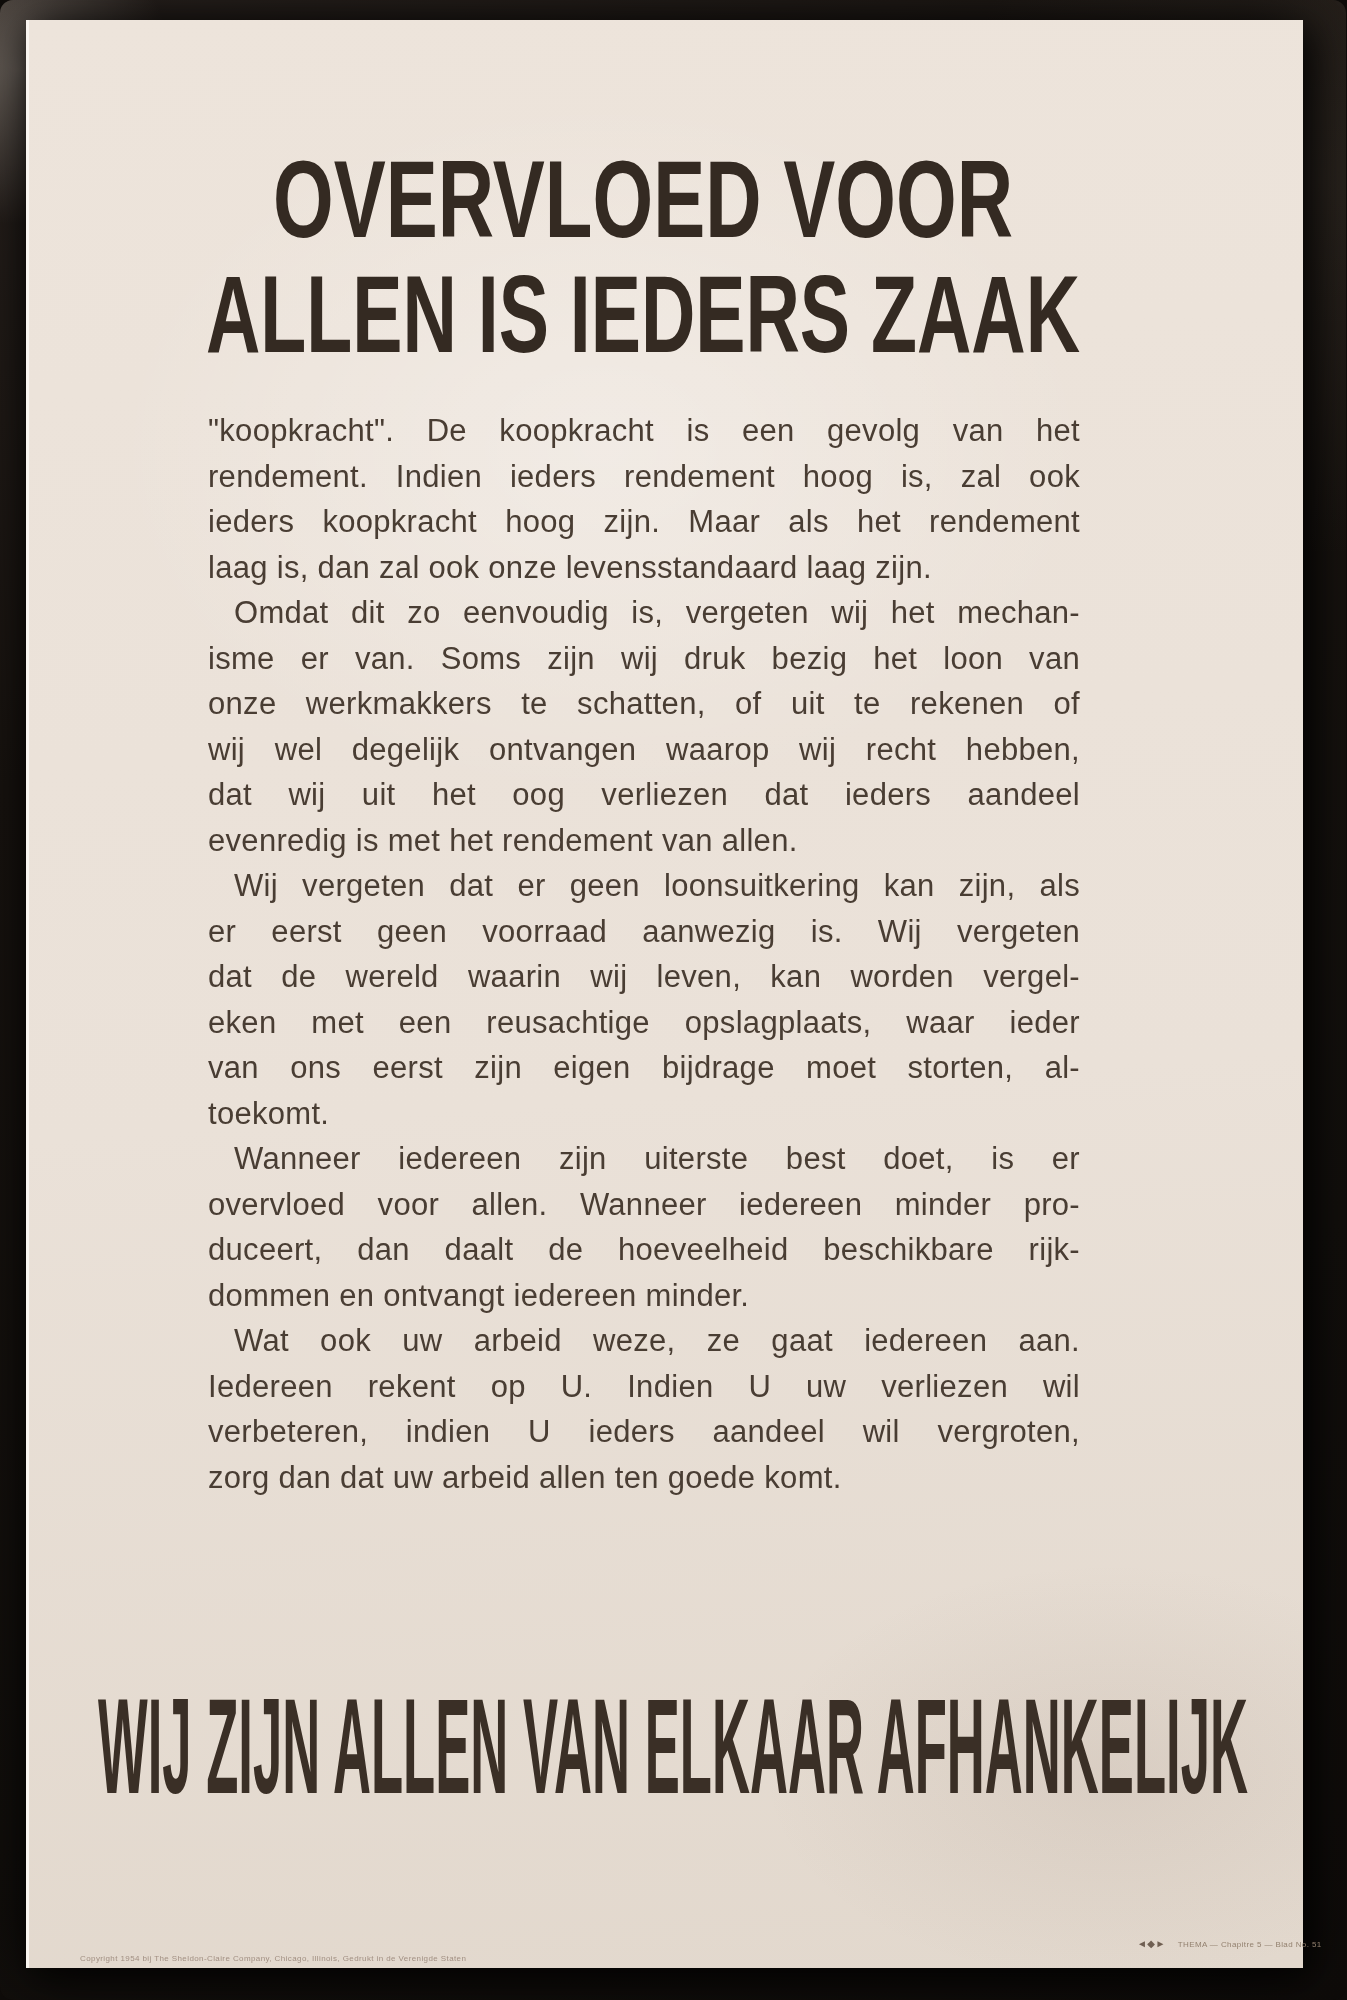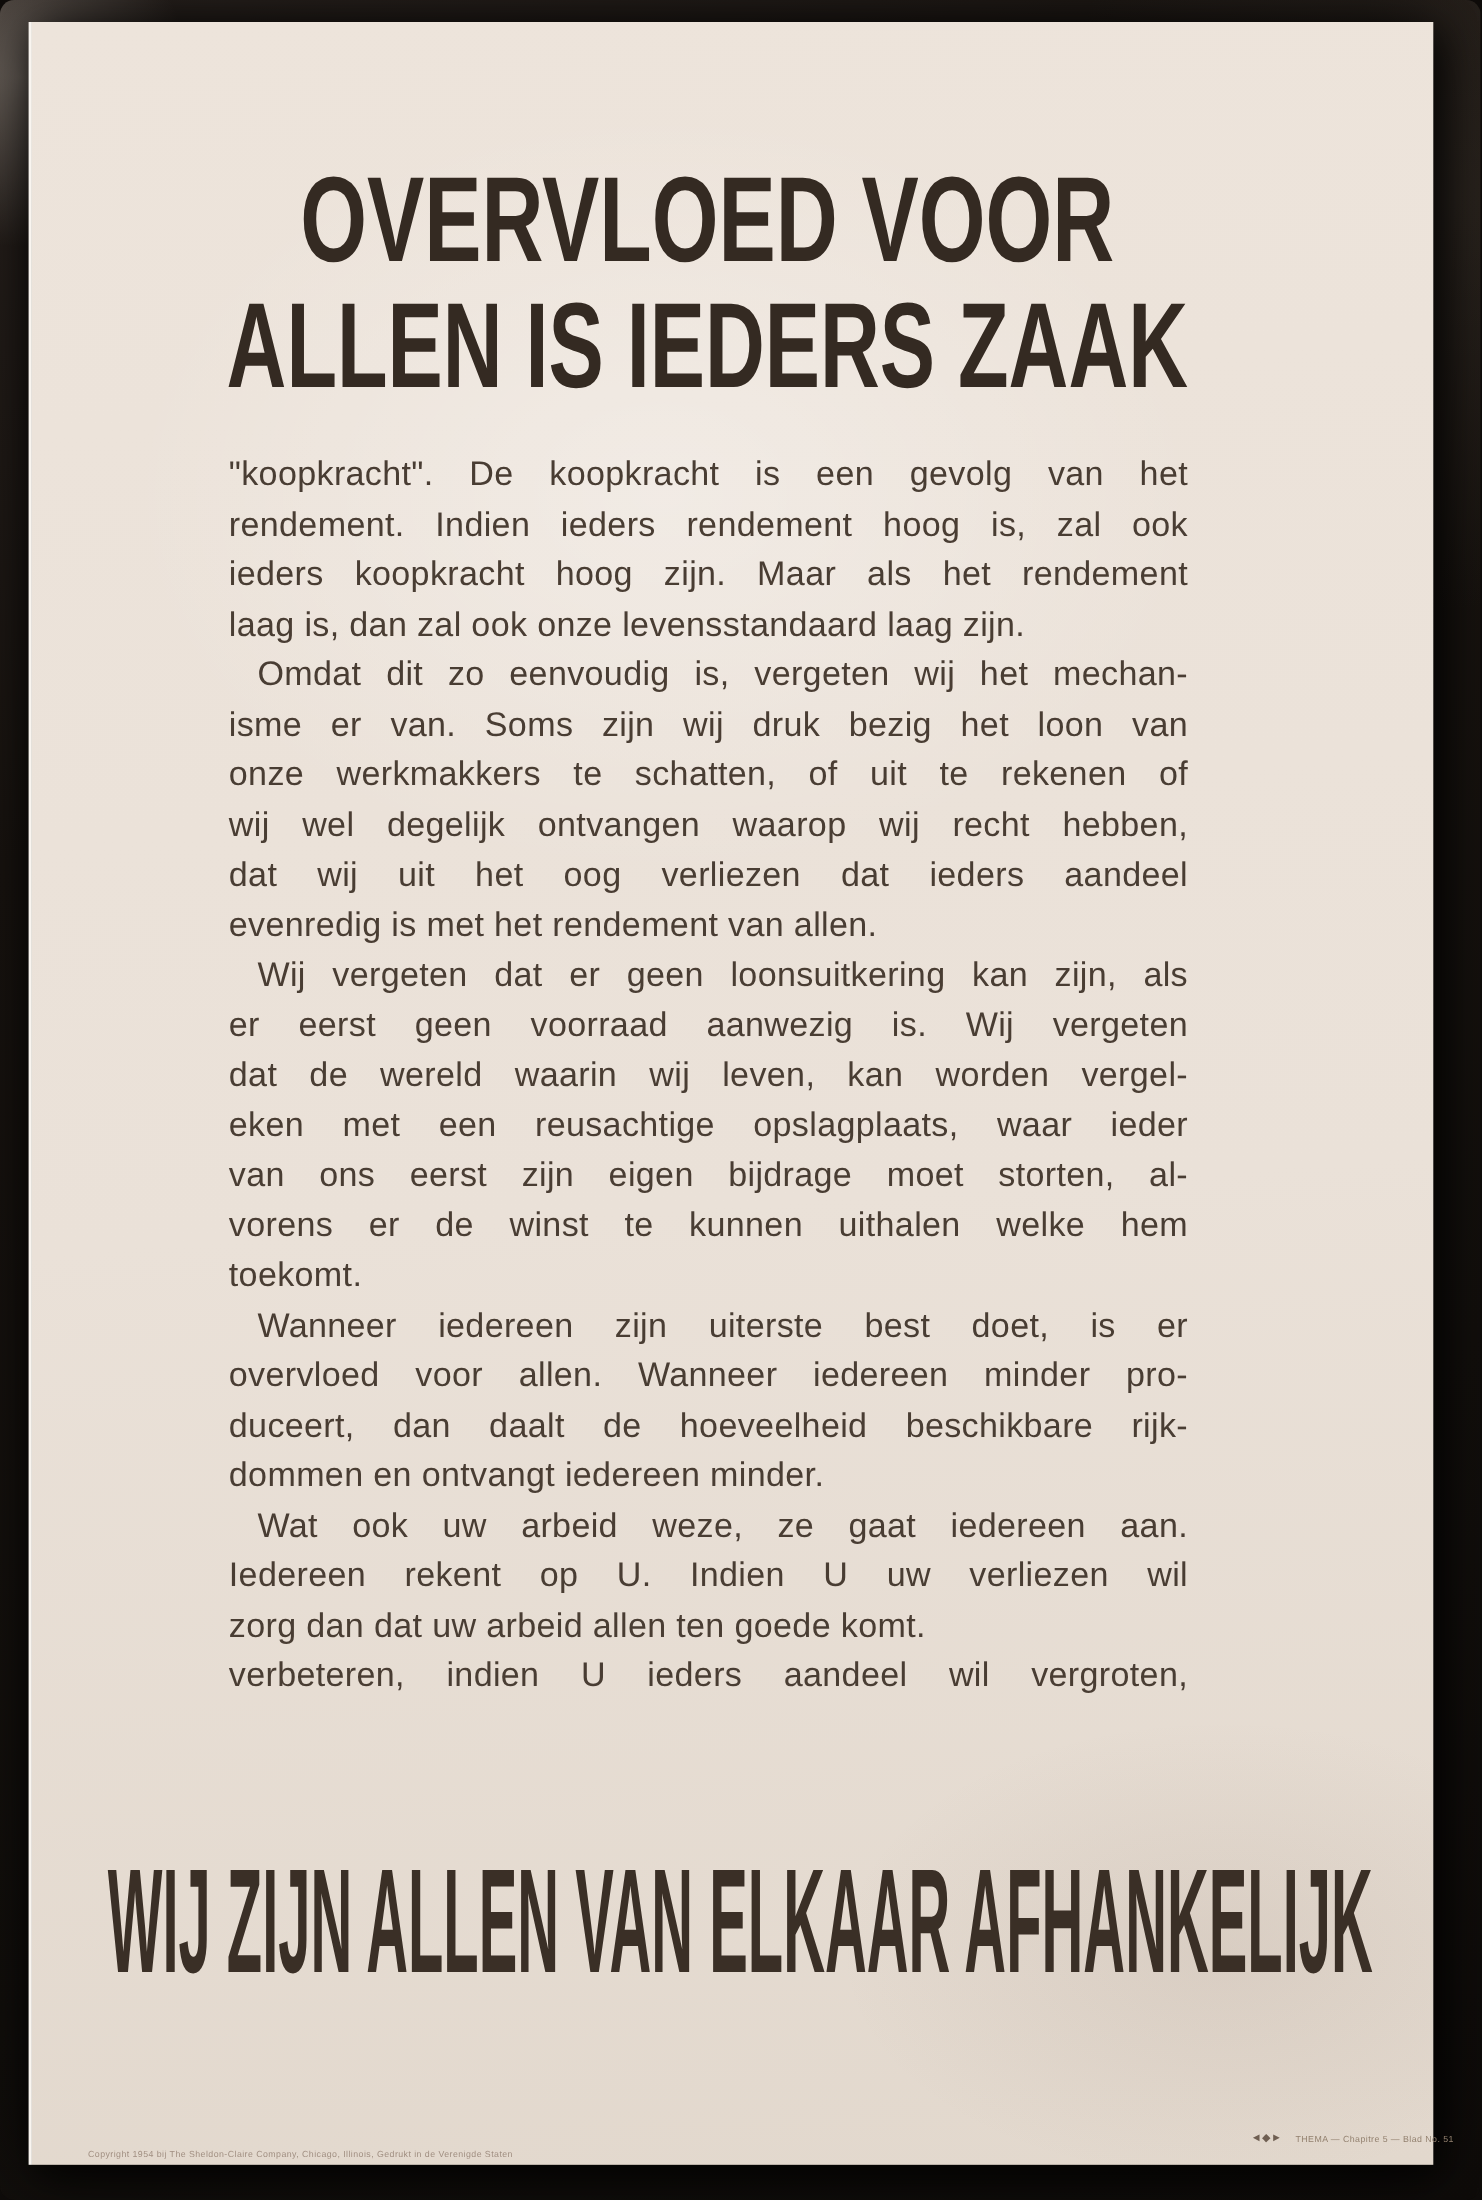--- a/index.html
+++ b/index.html
@@ -98,30 +98,29 @@
         <div class="ln">isme er van. Soms zijn wij druk bezig het loon van</div>
         <div class="ln">onze werkmakkers te schatten, of uit te rekenen of</div>
         <div class="ln">wij wel degelijk ontvangen waarop wij recht hebben,</div>
         <div class="ln">dat wij uit het oog verliezen dat ieders aandeel</div>
         <div class="ln last">evenredig is met het rendement van allen.</div>
         <div class="ln ind">Wij vergeten dat er geen loonsuitkering kan zijn, als</div>
         <div class="ln">er eerst geen voorraad aanwezig is. Wij vergeten</div>
         <div class="ln">dat de wereld waarin wij leven, kan worden vergel-</div>
         <div class="ln">eken met een reusachtige opslagplaats, waar ieder</div>
         <div class="ln">van ons eerst zijn eigen bijdrage moet storten, al-</div>
-        <div class="ln">vorens er de winst te kunnen uithalen welke hem</div>
         <div class="ln last">toekomt.</div>
         <div class="ln ind">Wanneer iedereen zijn uiterste best doet, is er</div>
         <div class="ln">overvloed voor allen. Wanneer iedereen minder pro-</div>
         <div class="ln">duceert, dan daalt de hoeveelheid beschikbare rijk-</div>
         <div class="ln last">dommen en ontvangt iedereen minder.</div>
         <div class="ln ind">Wat ook uw arbeid weze, ze gaat iedereen aan.</div>
         <div class="ln">Iedereen rekent op U. Indien U uw verliezen wil</div>
+        <div class="ln">verbeteren, indien U ieders aandeel wil vergroten,</div>
         <div class="ln last">zorg dan dat uw arbeid allen ten goede komt.</div>
-        <div class="ln">verbeteren, indien U ieders aandeel wil vergroten,</div>
       </div>
 
     <svg class="headline-svg" width="1274" height="180">
       <text x="69" y="153" font-size="135" textLength="1150" lengthAdjust="spacingAndGlyphs">WIJ ZIJN ALLEN VAN ELKAAR AFHANKELIJK</text>
     </svg>
 
     <div class="footer-copyright">Copyright 1954 bij The Sheldon-Claire Company, Chicago, Illinois, Gedrukt in de Verenigde Staten</div>
 
     <div class="footer-series">
       <span class="ornament">◄◆►</span>

